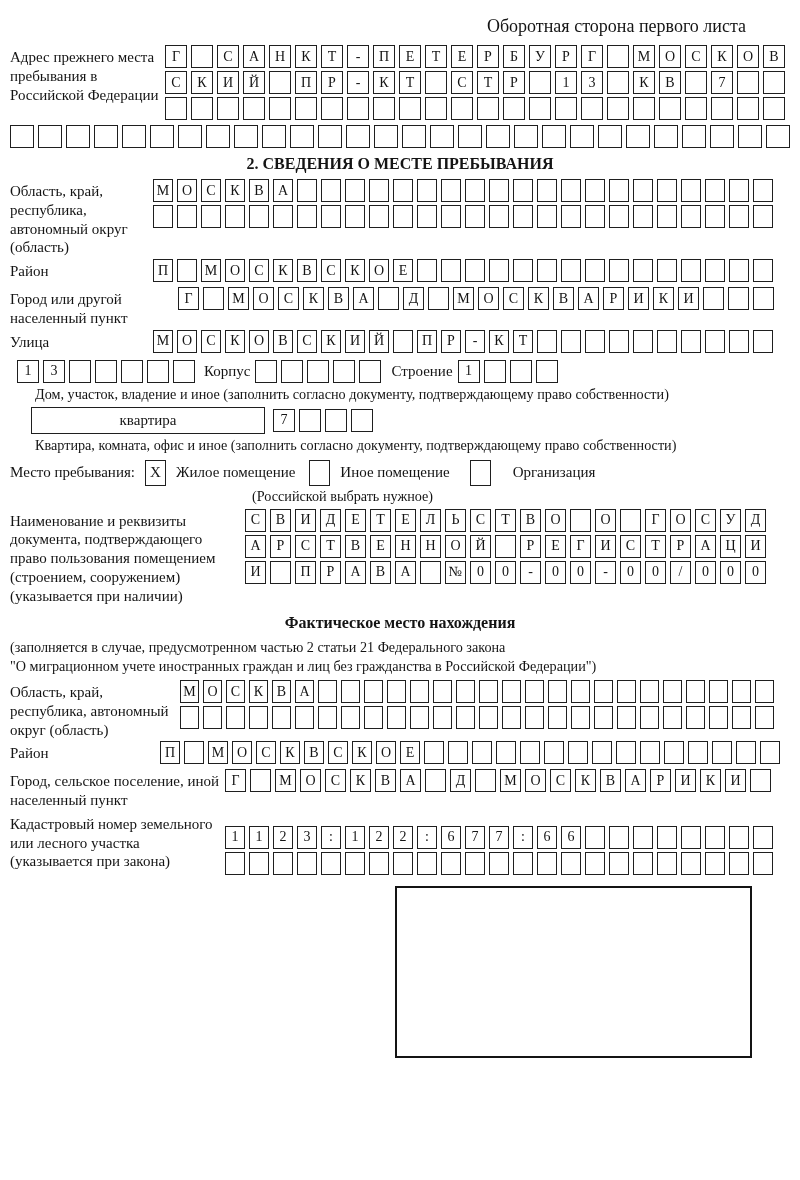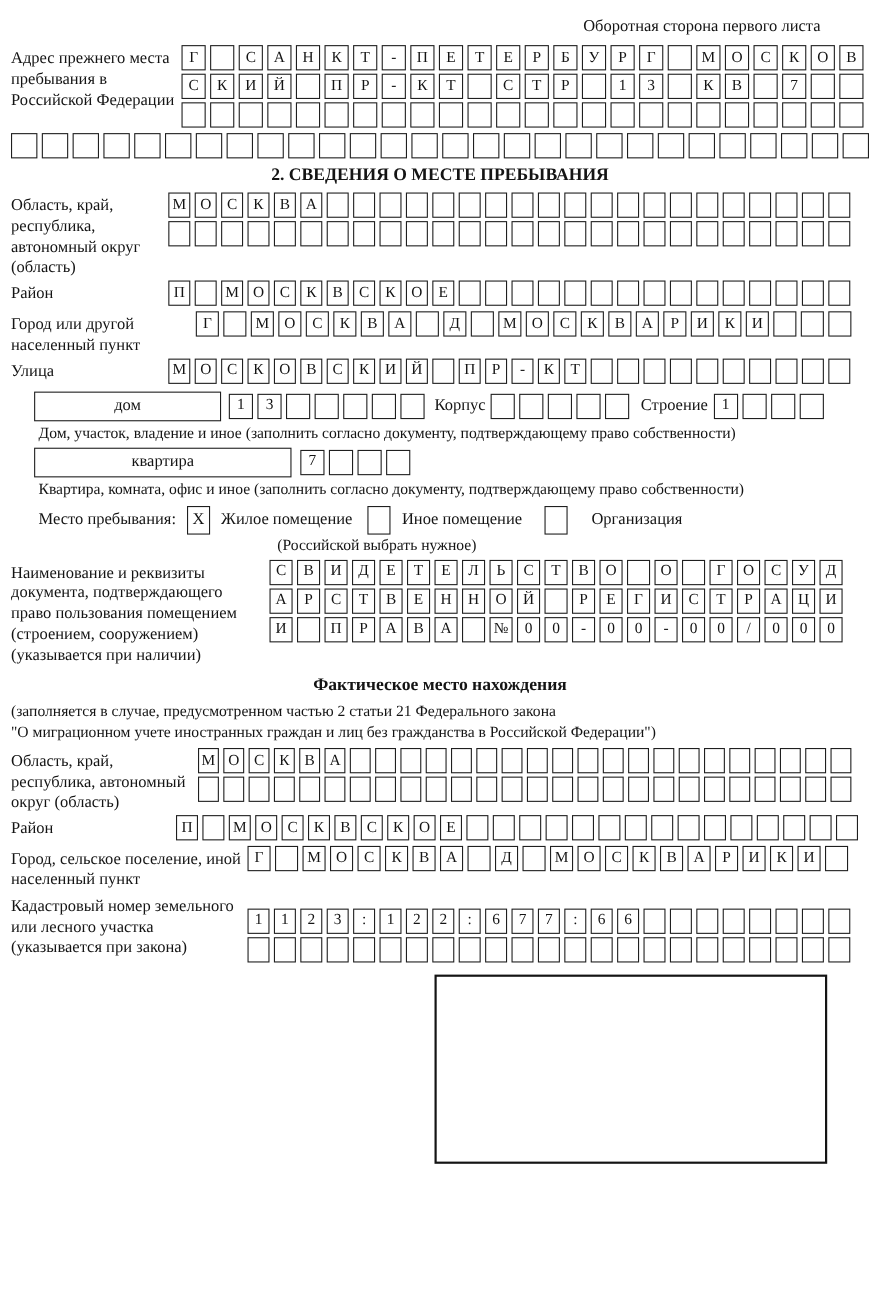--- a/index.html
+++ b/index.html
@@ -5,21 +5,21 @@
   * { margin:0; padding:0; box-sizing:border-box; }
   html,body { background:#fff; }
   body {
     width:800px; height:1180px; overflow:hidden;
     color:#141414;
     font-family:"Liberation Serif", serif;
     font-size:15px;
   }
   .page { padding:6px 10px 0 10px; }
 
-  .corner-note { text-align:right; padding-right:44px; margin-top:10px; font-size:15px; }
+  .corner-note { text-align:right; padding-right:44px; margin-top:10px; font-size:18px; }
 
   
   .cellrow { display:flex; gap:var(--gap,4px); margin-bottom:3px; }
   .cell {
     flex:none;
     width:var(--cw,22px); height:23px;
     border:1.6px solid #1f1f1f;
     display:flex; align-items:center; justify-content:center;
     font-size:14px; line-height:1; background:#fff;
   }
@@ -329,21 +329,20 @@
           <span class="cell"></span>
           <span class="cell"></span>
           <span class="cell"></span>
           <span class="cell"></span>
           <span class="cell"></span>
         </div>
     </div>
   </div>
 
   <div class="inline-row">
-    <div class="labelbox" style="width:170px; margin-left:21px;">дом</div>
     <div class="cellrow" style="--cw:22px; margin:0 0 0 7px;">
         <span class="cell">1</span>
         <span class="cell">3</span>
         <span class="cell"></span>
         <span class="cell"></span>
         <span class="cell"></span>
         <span class="cell"></span>
         <span class="cell"></span>
       </div>
     <span style="margin:0 5px 0 9px;">Корпус</span>
@@ -368,21 +367,21 @@
     <div class="labelbox" style="width:234px; margin-left:21px;">квартира</div>
     <div class="cellrow" style="--cw:22px; margin:0 0 0 8px;">
         <span class="cell">7</span>
         <span class="cell"></span>
         <span class="cell"></span>
         <span class="cell"></span>
       </div>
   </div>
   <div class="caption">Квартира, комната, офис и иное (заполнить согласно документу, подтверждающему право собственности)</div>
 
-  <div class="stay-row" style="margin-left:25px;">
+  <div class="stay-row" style="">
     <span>Место пребывания:</span>
     <span class="checkbox" style="margin-left:10px;">X</span>
     <span style="margin-left:10px;">Жилое помещение</span>
     <span class="checkbox" style="margin-left:14px;"></span>
     <span style="margin-left:10px;">Иное помещение</span>
     <span class="checkbox" style="margin-left:20px;"></span>
     <span style="margin-left:22px;">Организация</span>
   </div>
   <div class="stay-note">(Российской выбрать нужное)</div>
 

